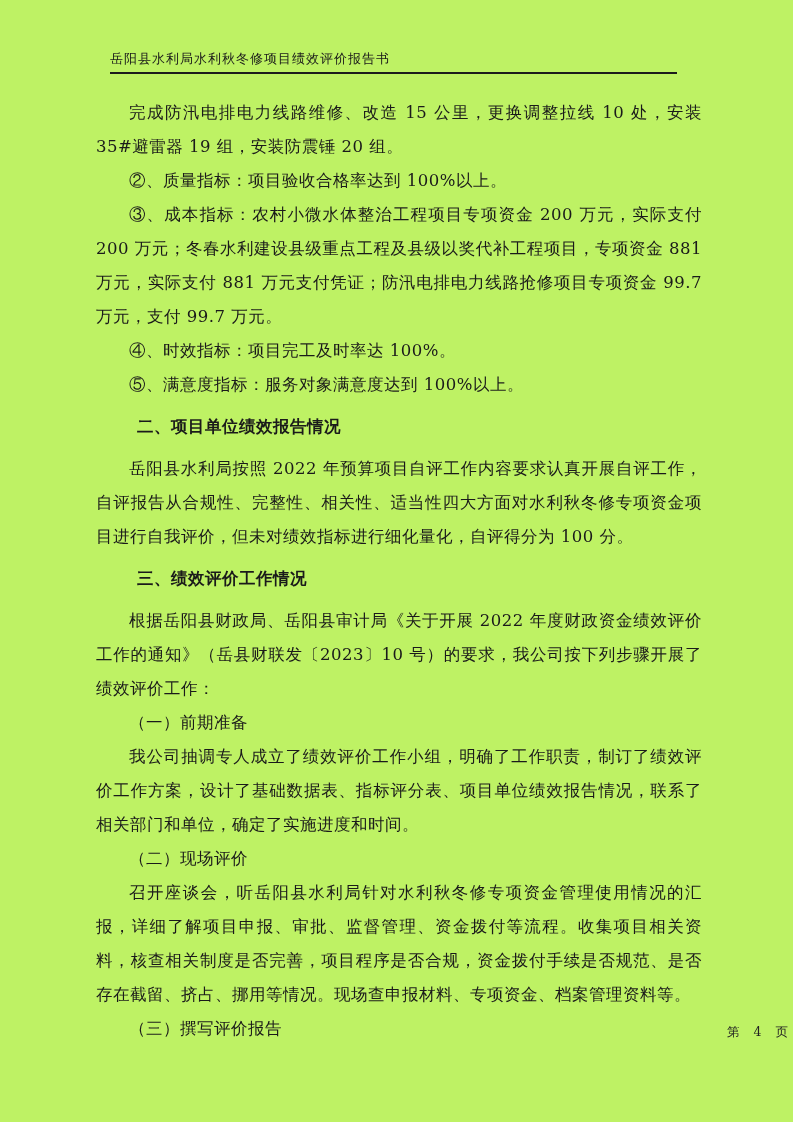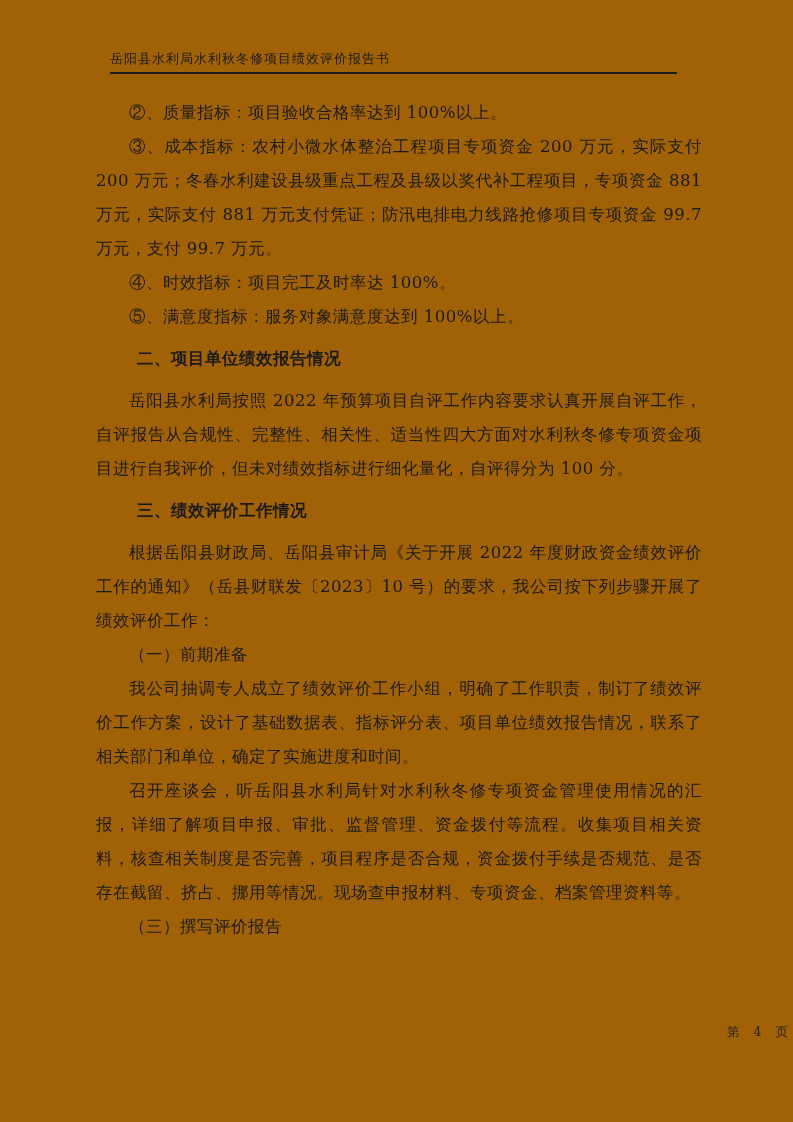--- a/index.html
+++ b/index.html
@@ -4,21 +4,21 @@
 <style>
   html, body {
     margin: 0;
     padding: 0;
     background: #ffffff;
   }
   .page {
     position: relative;
     width: 793px;
     height: 1122px;
-    background: #a16207;
+    background: #bef264;
     overflow: hidden;
     font-family: "DejaVu Serif", "Liberation Serif", serif;
     color: #1a1a1a;
   }
   .doc-header {
     position: absolute;
     top: 50px;
     left: 110px;
     right: 116px;
     display: flex;
@@ -66,30 +66,32 @@
 </head>
 <body>
 
 <div class="page">
 
   <header class="doc-header">
     <span>岳阳县水利局水利秋冬修项目绩效评价报告书</span>
   </header>
 
   <main class="doc-body">
+    <p class="para">完成防汛电排电力线路维修、改造 15 公里，更换调整拉线 10 处，安装 35#避雷器 19 组，安装防震锤 20 组。</p>
     <p class="para">②、质量指标：项目验收合格率达到 100%以上。</p>
     <p class="para">③、成本指标：农村小微水体整治工程项目专项资金 200 万元，实际支付 200 万元；冬春水利建设县级重点工程及县级以奖代补工程项目，专项资金 881 万元，实际支付 881 万元支付凭证；防汛电排电力线路抢修项目专项资金 99.7 万元，支付 99.7 万元。</p>
     <p class="para">④、时效指标：项目完工及时率达 100%。</p>
     <p class="para">⑤、满意度指标：服务对象满意度达到 100%以上。</p>
     <h2 class="heading">二、项目单位绩效报告情况</h2>
     <p class="para">岳阳县水利局按照 2022 年预算项目自评工作内容要求认真开展自评工作，自评报告从合规性、完整性、相关性、适当性四大方面对水利秋冬修专项资金项目进行自我评价，但未对绩效指标进行细化量化，自评得分为 100 分。</p>
     <h2 class="heading">三、绩效评价工作情况</h2>
     <p class="para">根据岳阳县财政局、岳阳县审计局《关于开展 2022 年度财政资金绩效评价工作的通知》（岳县财联发〔2023〕10 号）的要求，我公司按下列步骤开展了绩效评价工作：</p>
     <p class="para">（一）前期准备</p>
     <p class="para">我公司抽调专人成立了绩效评价工作小组，明确了工作职责，制订了绩效评价工作方案，设计了基础数据表、指标评分表、项目单位绩效报告情况，联系了相关部门和单位，确定了实施进度和时间。</p>
+    <p class="para">（二）现场评价</p>
     <p class="para">召开座谈会，听岳阳县水利局针对水利秋冬修专项资金管理使用情况的汇报，详细了解项目申报、审批、监督管理、资金拨付等流程。收集项目相关资料，核查相关制度是否完善，项目程序是否合规，资金拨付手续是否规范、是否存在截留、挤占、挪用等情况。现场查申报材料、专项资金、档案管理资料等。</p>
     <p class="para">（三）撰写评价报告</p>
   </main>
 
   <footer class="doc-footer">
     <span>第 4 页</span>
   </footer>
 
 </div>
 

